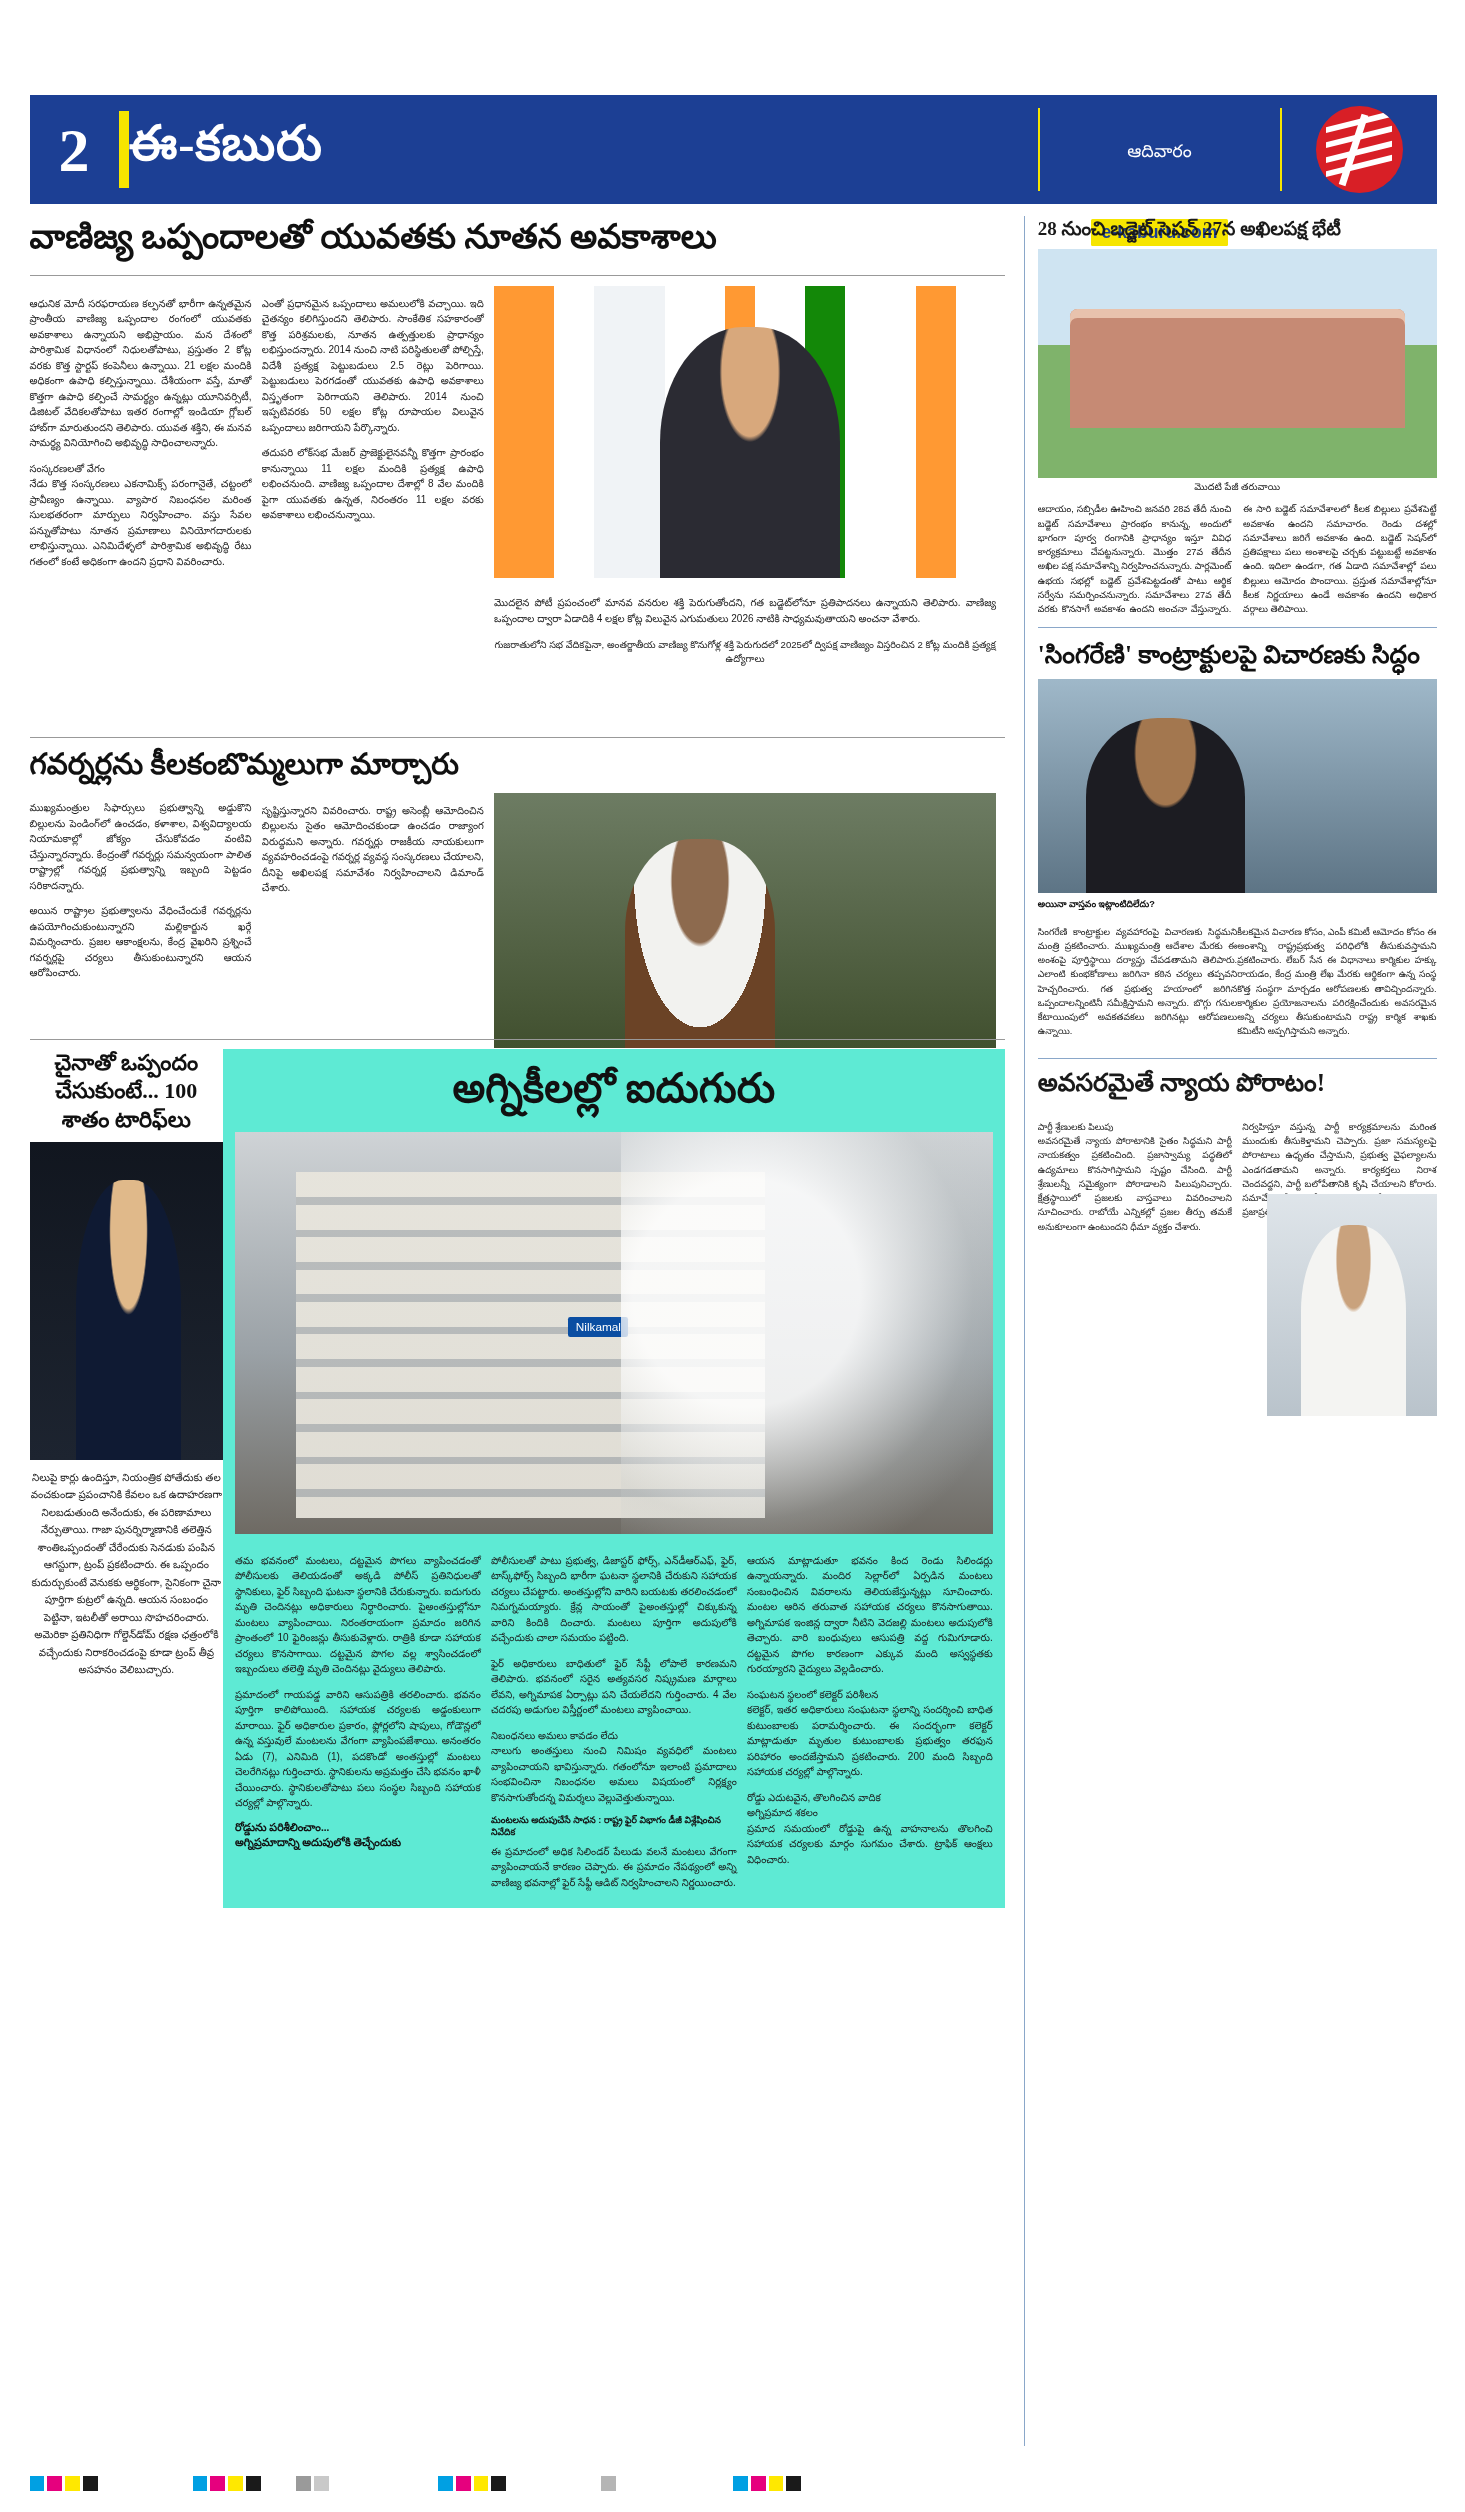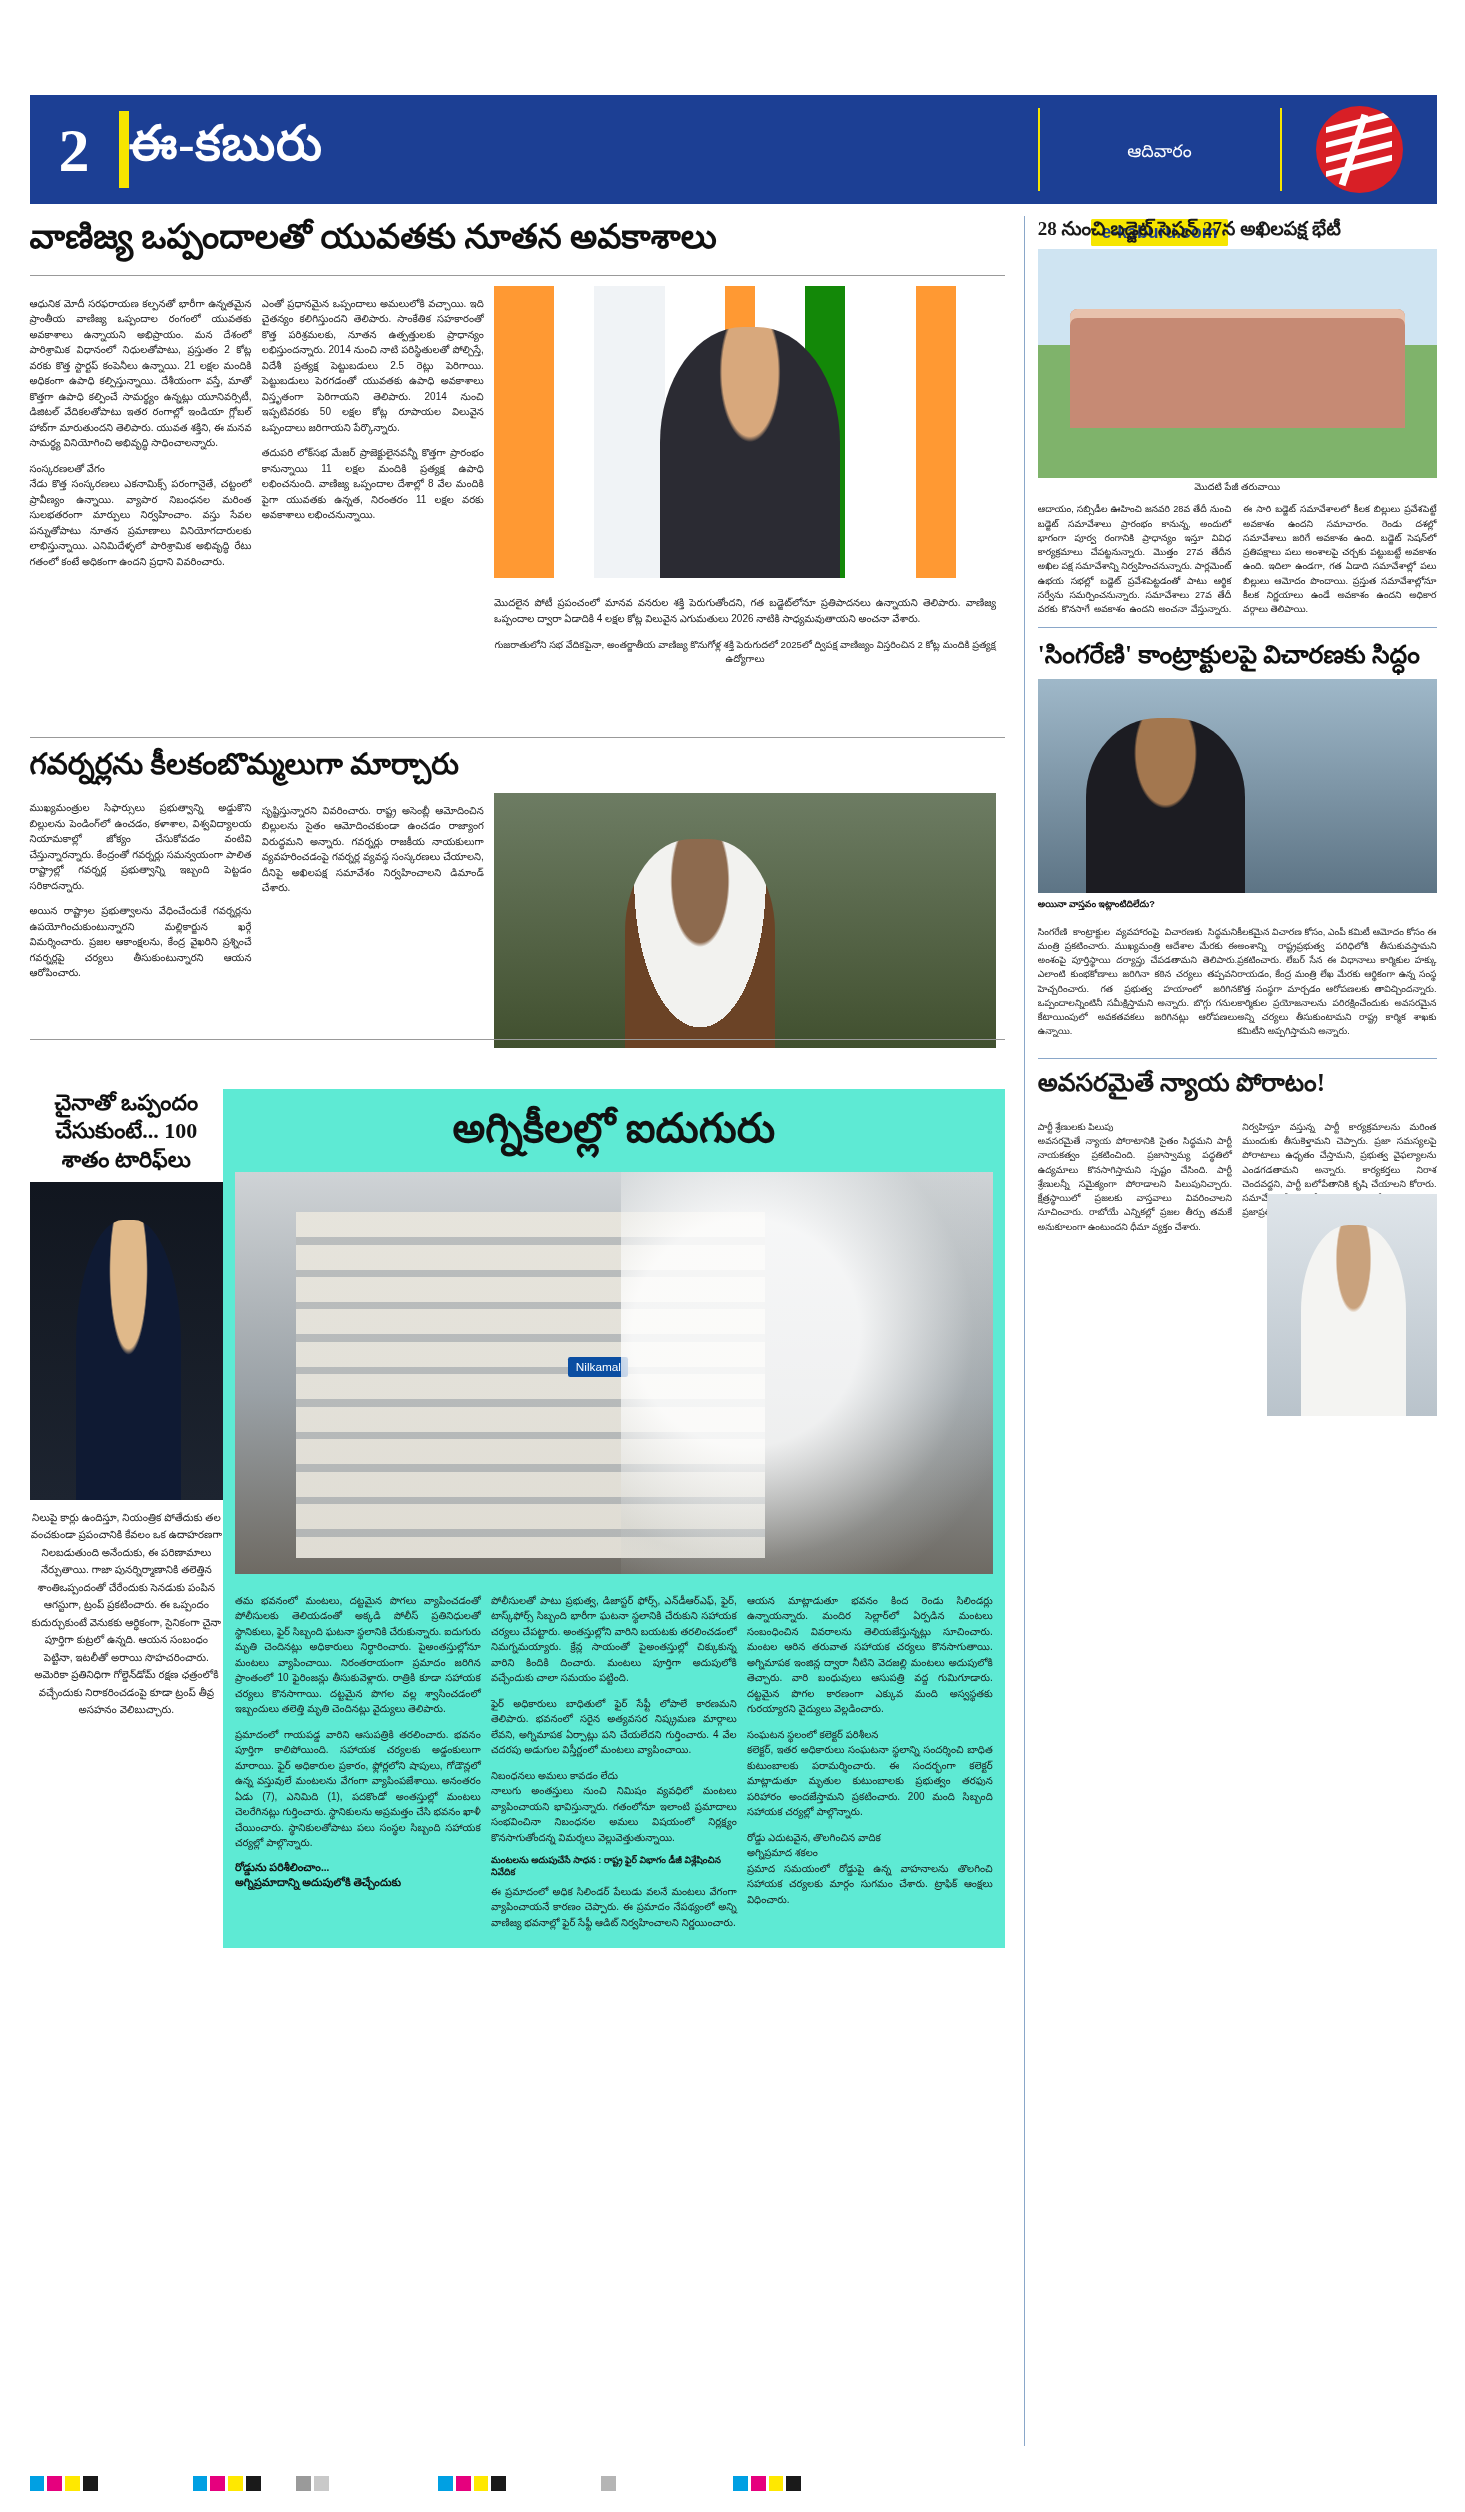--- a/index.html
+++ b/index.html
@@ -191,21 +191,21 @@
   .photo-kharge::before{
     content:"";
     position:absolute; left:26%; top:18%;
     width:30%;height:82%;
     background: radial-gradient(ellipse at 50% 20%, #8d6a4e 0 26%, #f2f2ef 28% 62%, #6b4326 62% 100%);
     border-radius: 44% 44% 0 0;
   }
 
   
   .story3 { position:absolute; left:0; top: 823px; width:975px; border-top:1.5px solid #999; padding-top:8.9px;}
-  .s3-wrap { display:flex; gap: 0; margin-top: 40px; }
+  .s3-wrap { display:flex; gap: 0; }
   .trump-col { width: 222px; }
   .trump-head {
     font-size: 22px; font-weight:bold; text-align:center;
     font-family:"Liberation Serif", serif; line-height:1.3;
     color:#111; margin-bottom: 7.4px;
   }
   .photo-trump {
     width: 100%; height: 318px;
     background: linear-gradient(180deg,#11161f 0%, #1d2430 100%);
     position:relative;

